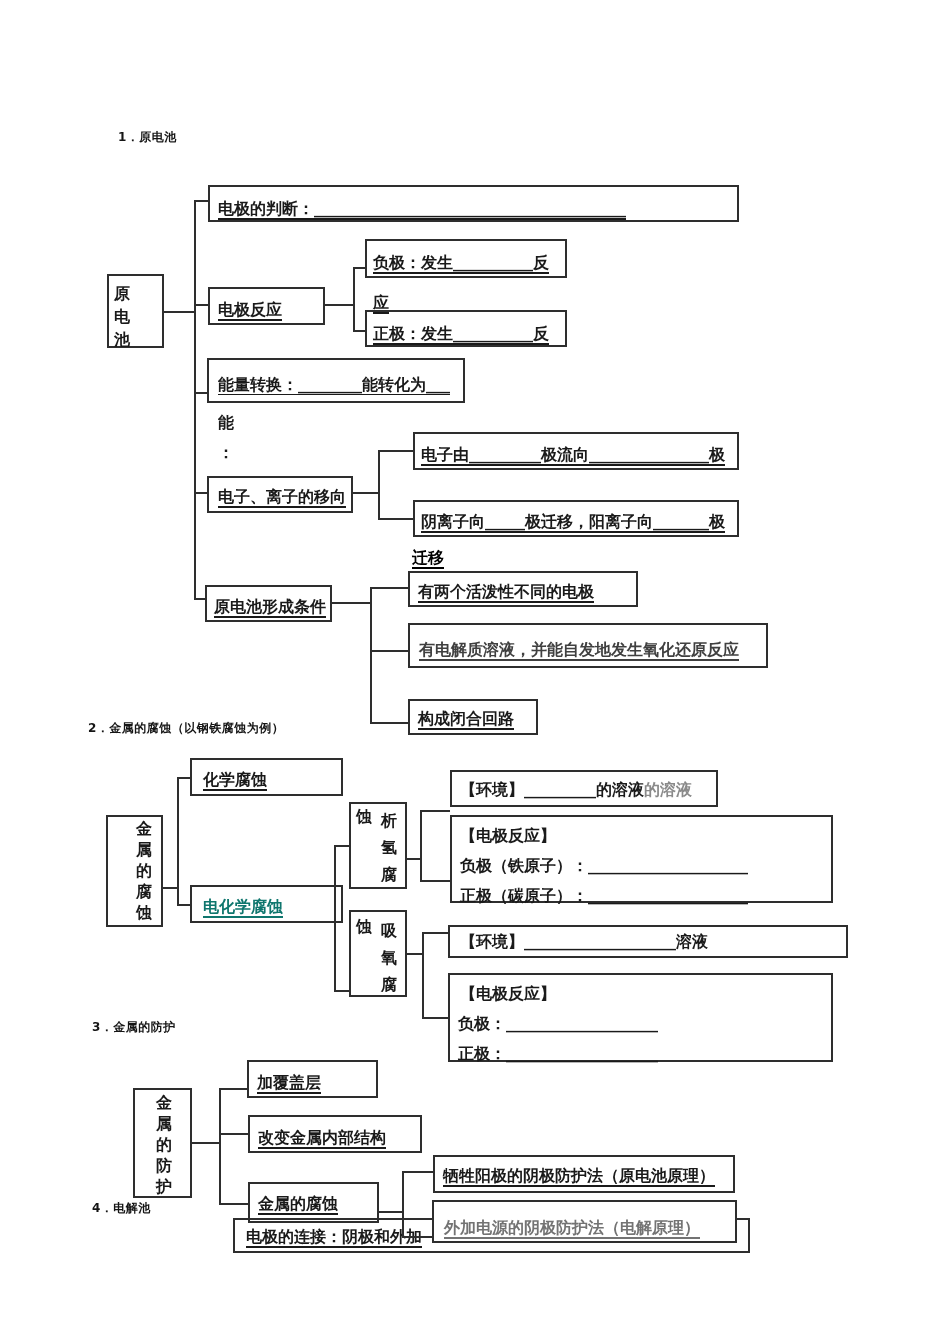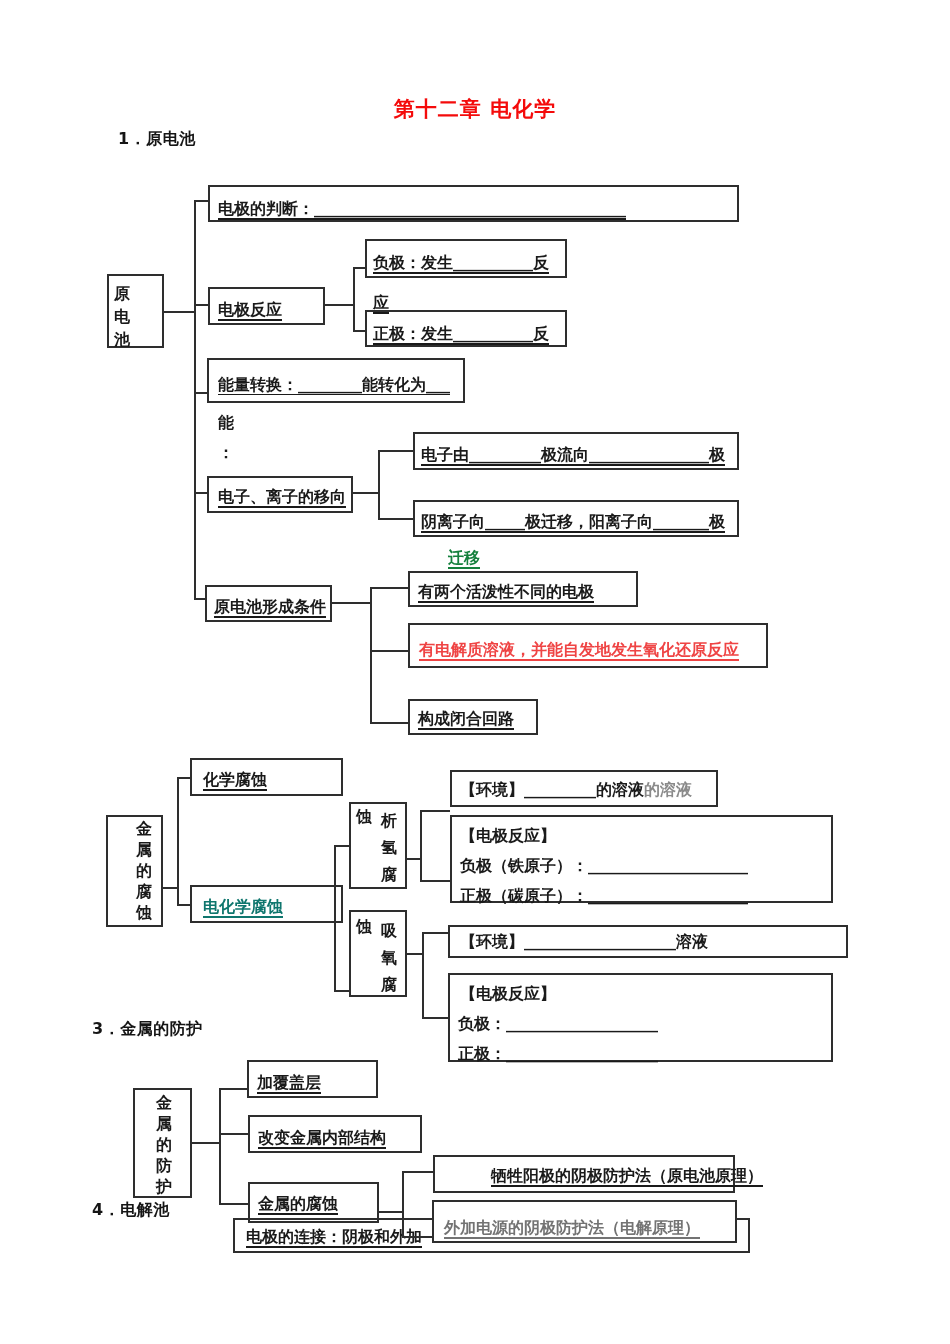--- a/index.html
+++ b/index.html
@@ -6,41 +6,41 @@
   #page{
     position:relative;width:950px;height:1344px;background:#ffffff;
     margin:0 auto;overflow:hidden;
     font-family:"DejaVu Sans",sans-serif;
   }
   .title{
     position:absolute;left:0;top:95px;width:100%;text-align:center;
     font-size:21px;font-weight:bold;letter-spacing:1px;
   }
   .heading{
-    position:absolute;font-size:16px;font-weight:bold;color:#151515;
+    position:absolute;font-size:12px;font-weight:bold;color:#151515;
     white-space:pre;letter-spacing:0.5px;
   }
   .nbox{position:absolute;border:2px solid #2e2e2e;box-sizing:border-box;}
   .cline{position:absolute;background:#2e2e2e;}
   .lab{
     position:absolute;font-size:16px;font-weight:bold;color:#1a1a1a;
     white-space:pre;line-height:1.3;
   }
   .lab.u{
     text-decoration:underline;
     text-underline-offset:4px;
     text-decoration-thickness:1.5px;
   }
 </style>
 </head>
 <body>
 
 <div id="page">
-  <div class="title" style="color: rgb(244, 11, 11);">第十二章 电化学</div>
   <div class="heading" style="left:118px;top:129px">1．原电池</div>
+  <div class="heading" style="left:88px;top:720px">2．金属的腐蚀（以钢铁腐蚀为例）</div>
   <div class="heading" style="left:92px;top:1019px">3．金属的防护</div>
   <div class="heading" style="left:92px;top:1200px">4．电解池</div>
   <div id="diagram">
       <div class="cline" style="left: 194px; top: 200px; width: 2px; height: 400px; z-index: 1; background: rgb(46, 46, 46);"></div>
       <div class="cline" style="left: 194px; top: 200px; width: 14px; height: 2px; z-index: 1; background: rgb(46, 46, 46);"></div>
       <div class="cline" style="left: 194px; top: 304px; width: 14px; height: 2px; z-index: 1; background: rgb(46, 46, 46);"></div>
       <div class="cline" style="left: 163px; top: 311px; width: 31px; height: 2px; z-index: 1; background: rgb(46, 46, 46);"></div>
       <div class="cline" style="left: 194px; top: 392px; width: 13px; height: 2px; z-index: 1; background: rgb(46, 46, 46);"></div>
       <div class="cline" style="left: 194px; top: 492px; width: 13px; height: 2px; z-index: 1; background: rgb(46, 46, 46);"></div>
       <div class="cline" style="left: 194px; top: 598px; width: 11px; height: 2px; z-index: 1; background: rgb(46, 46, 46);"></div>
@@ -118,24 +118,24 @@
       <div class="lab u" style="left: 218px; top: 300px; z-index: 3; color: rgb(26, 26, 26);">电极反应</div>
       <div class="lab u" style="left: 373px; top: 253px; z-index: 3; color: rgb(26, 26, 26);">负极：发生__________反</div>
       <div class="lab u" style="left: 373px; top: 293px; z-index: 3; color: rgb(26, 26, 26);">应</div>
       <div class="lab u" style="left: 373px; top: 324px; z-index: 3; color: rgb(26, 26, 26);">正极：发生__________反</div>
       <div class="lab u" style="left: 218px; top: 375px; z-index: 3; color: rgb(26, 26, 26); text-decoration: underline;">能量转换：________能转化为___</div>
       <div class="lab" style="left: 218px; top: 413px; z-index: 3; color: rgb(26, 26, 26);">能</div>
       <div class="lab" style="left: 218px; top: 443px; z-index: 3; color: rgb(26, 26, 26);">：</div>
       <div class="lab u" style="left: 218px; top: 488px; z-index: 3; color: rgb(26, 26, 26); font-family: Liberation Mono, monospace;">电子、离子的移向</div>
       <div class="lab u" style="left: 421px; top: 445px; z-index: 3; color: rgb(26, 26, 26);">电子由_________极流向_______________极</div>
       <div class="lab u" style="left: 421px; top: 512px; z-index: 3; color: rgb(26, 26, 26);">阴离子向_____极迁移，阳离子向_______极</div>
-      <div class="lab u" style="left: 448px; top: 548px; z-index: 3; color: #15803d;">迁移</div>
+      <div class="lab u" style="left: 412px; top: 548px; z-index: 3; color: #000000;">迁移</div>
       <div class="lab u" style="left: 214px; top: 597px; z-index: 3; color: rgb(26, 26, 26);">原电池形成条件</div>
       <div class="lab u" style="left: 418px; top: 582px; z-index: 3; color: rgb(26, 26, 26);">有两个活泼性不同的电极</div>
-      <div class="lab u" style="left: 419px; top: 640px; z-index: 3; color: #ef4444;">有电解质溶液，并能自发地发生氧化还原反应</div>
+      <div class="lab u" style="left: 419px; top: 640px; z-index: 3; color: #404040;">有电解质溶液，并能自发地发生氧化还原反应</div>
       <div class="lab u" style="left: 418px; top: 709px; z-index: 3; color: rgb(26, 26, 26);">构成闭合回路</div>
       <div class="lab" style="left: 136px; top: 818px; z-index: 3; color: rgb(26, 26, 26); line-height: 21px;">金
 属
 的
 腐
 蚀</div>
       <div class="lab u" style="left: 203px; top: 770px; z-index: 3; color: rgb(26, 26, 26);">化学腐蚀</div>
       <div class="lab u" style="left: 203px; top: 897px; z-index: 3; color: #0f766e;">电化学腐蚀</div>
       <div class="lab" style="left: 356px; top: 807px; z-index: 3; color: rgb(26, 26, 26);">蚀</div>
       <div class="lab" style="left: 381px; top: 807px; z-index: 3; color: rgb(26, 26, 26); line-height: 27px;">析
@@ -154,16 +154,16 @@
       <div class="lab" style="left: 458px; top: 1014px; z-index: 3; color: rgb(26, 26, 26);">负极：___________________</div>
       <div class="lab" style="left: 458px; top: 1044px; z-index: 3; color: rgb(26, 26, 26);">正极：___________________</div>
       <div class="lab" style="left: 156px; top: 1092px; z-index: 3; color: rgb(26, 26, 26); line-height: 21px;">金
 属
 的
 防
 护</div>
       <div class="lab u" style="left: 257px; top: 1073px; z-index: 3; color: rgb(26, 26, 26);">加覆盖层</div>
       <div class="lab u" style="left: 258px; top: 1128px; z-index: 3; color: rgb(26, 26, 26);">改变金属内部结构</div>
       <div class="lab u" style="left: 258px; top: 1194px; z-index: 3; color: rgb(26, 26, 26);">金属的腐蚀</div>
-      <div class="lab u" style="left: 443px; top: 1166px; z-index: 3; color: rgb(26, 26, 26); margin-left: 48px;">牺牲阳极的阴极防护法（原电池原理）</div>
+      <div class="lab u" style="left: 443px; top: 1166px; z-index: 3; color: rgb(26, 26, 26);">牺牲阳极的阴极防护法（原电池原理）</div>
       <div class="lab u" style="left: 444px; top: 1218px; z-index: 3; color: #737373;">外加电源的阴极防护法（电解原理）</div>
     </div>
 </div>
 
 </body></html>

